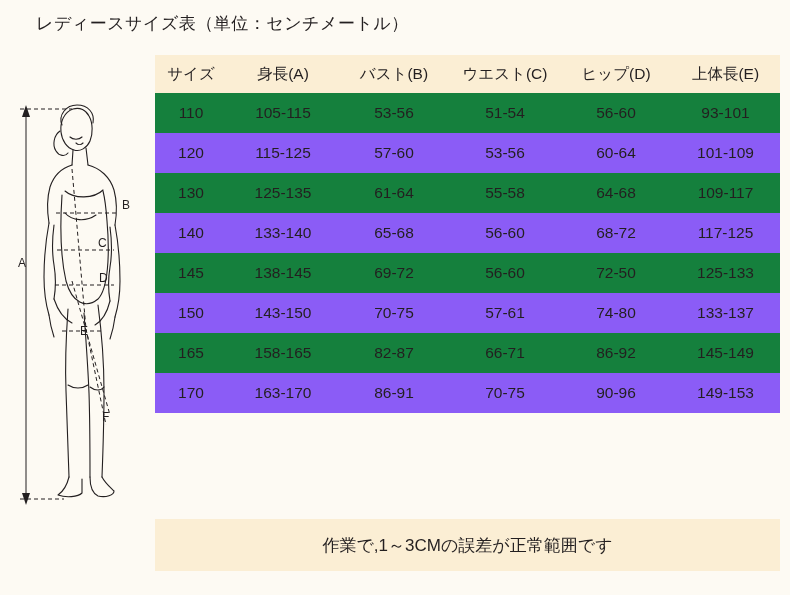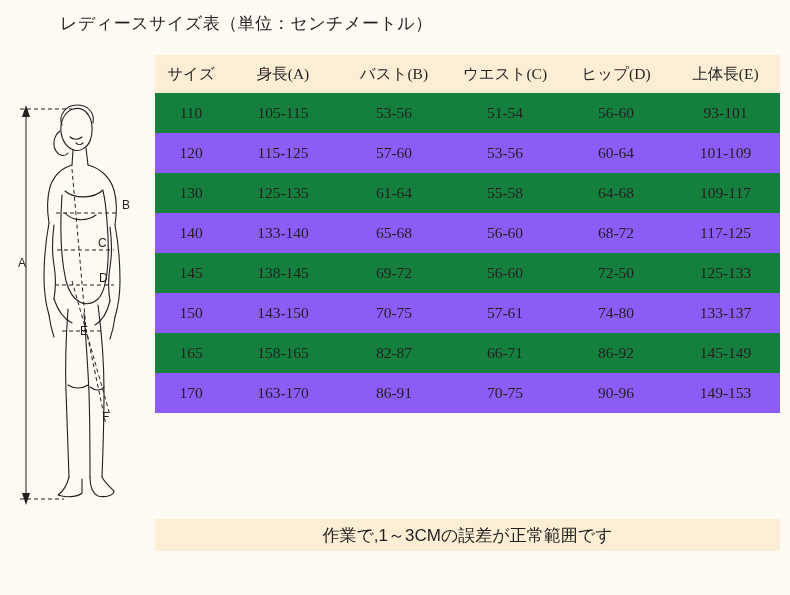--- a/index.html
+++ b/index.html
@@ -21,21 +21,20 @@
     background: #fdfaf3;
   }
   .title {
     position: absolute;
     left: 36px;
     top: 12px;
     font-size: 17px;
     letter-spacing: 0.5px;
     color: #231f20;
     white-space: nowrap;
-    margin-left: 24px;
   }
   
   .figure {
     position: absolute;
     left: 10px;
     top: 95px;
     width: 160px;
     height: 420px;
   }
   .figure svg { display: block; }
@@ -44,21 +43,20 @@
   .table-wrap {
     position: absolute;
     left: 155px;
     top: 55px;
     width: 625px;
   }
   table.size-table {
     border-collapse: collapse;
     width: 625px;
     table-layout: fixed;
-    font-family: Liberation Serif, serif;
   }
   table.size-table th,
   table.size-table td {
     text-align: center;
     font-size: 15.5px;
     font-weight: normal;
     color: #231f20;
     padding: 0;
     height: 40px;
     vertical-align: middle;
@@ -80,21 +78,21 @@
   col.c2 { width: 110px; }
   col.c3 { width: 112px; }
   col.c4 { width: 110px; }
   col.c5 { width: 109px; }
 
   .note {
     position: absolute;
     left: 155px;
     top: 519px;
     width: 625px;
-    height: 32px;
+    height: 52px;
     background: #fbeed4;
     display: flex;
     align-items: center;
     justify-content: center;
     font-size: 17px;
     color: #231f20;
     white-space: nowrap;
   }
 </style>
 </head>

